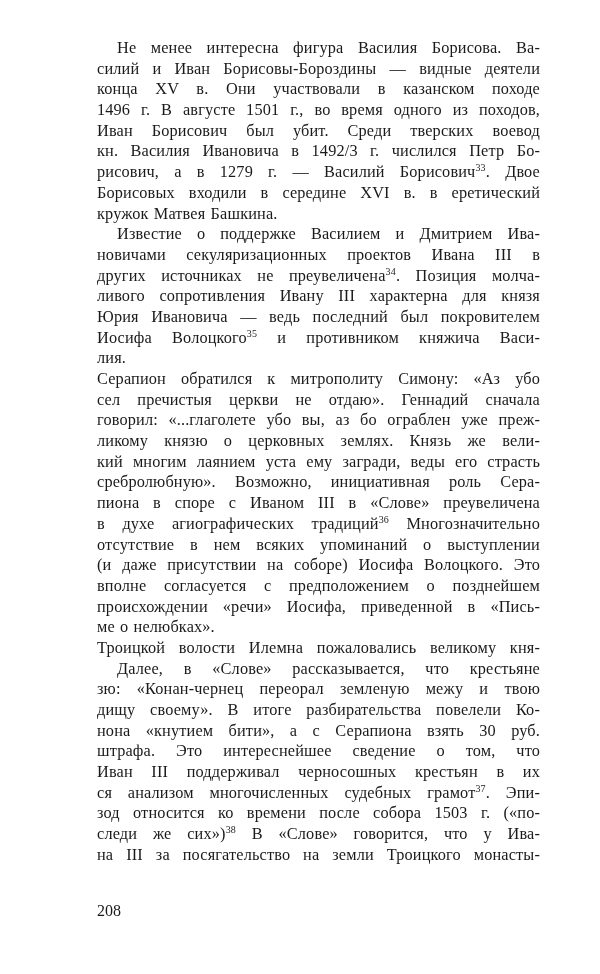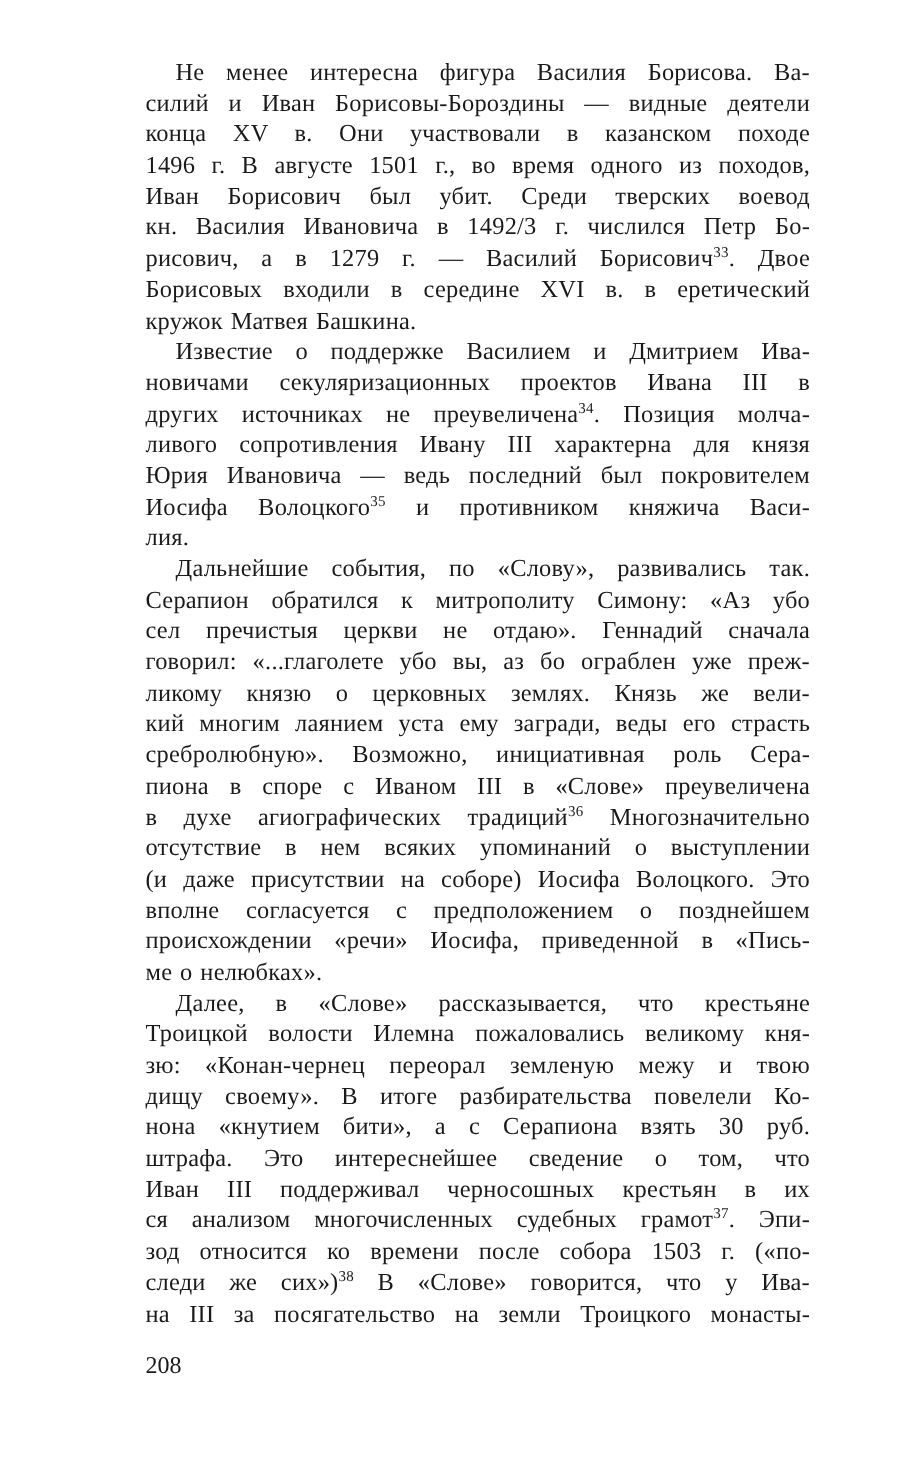--- a/index.html
+++ b/index.html
@@ -64,36 +64,35 @@
     <div class="line"><span>рисович, а в 1279 г. — Василий Борисович</span><sup>33</sup><span>. Двое</span></div>
     <div class="line"><span>Борисовых входили в середине XVI в. в еретический</span></div>
     <div class="line last"><span>кружок Матвея Башкина.</span></div>
     <div class="line indent"><span>Известие о поддержке Василием и Дмитрием Ива-</span></div>
     <div class="line"><span>новичами секуляризационных проектов Ивана III в</span></div>
     <div class="line"><span>других источниках не преувеличена</span><sup>34</sup><span>. Позиция молча-</span></div>
     <div class="line"><span>ливого сопротивления Ивану III характерна для князя</span></div>
     <div class="line"><span>Юрия Ивановича — ведь последний был покровителем</span></div>
     <div class="line"><span>Иосифа Волоцкого</span><sup>35</sup><span> и противником княжича Васи-</span></div>
     <div class="line last"><span>лия.</span></div>
-    <div class="line indent"><span>Дальнейшие события, по «Слову», развивались так.</span></div>
     <div class="line"><span>Серапион обратился к митрополиту Симону: «Аз убо</span></div>
     <div class="line"><span>сел пречистыя церкви не отдаю». Геннадий сначала</span></div>
     <div class="line"><span>говорил: «...глаголете убо вы, аз бо ограблен уже преж-</span></div>
     <div class="line"><span>ликому князю о церковных землях. Князь же вели-</span></div>
     <div class="line"><span>кий многим лаянием уста ему загради, веды его страсть</span></div>
     <div class="line"><span>сребролюбную». Возможно, инициативная роль Сера-</span></div>
     <div class="line"><span>пиона в споре с Иваном III в «Слове» преувеличена</span></div>
     <div class="line"><span>в духе агиографических традиций</span><sup>36</sup><span> Многозначительно</span></div>
     <div class="line"><span>отсутствие в нем всяких упоминаний о выступлении</span></div>
     <div class="line"><span>(и даже присутствии на соборе) Иосифа Волоцкого. Это</span></div>
     <div class="line"><span>вполне согласуется с предположением о позднейшем</span></div>
     <div class="line"><span>происхождении «речи» Иосифа, приведенной в «Пись-</span></div>
     <div class="line last"><span>ме о нелюбках».</span></div>
+    <div class="line"><span>Троицкой волости Илемна пожаловались великому кня-</span></div>
     <div class="line indent"><span>Далее, в «Слове» рассказывается, что крестьяне</span></div>
-    <div class="line"><span>Троицкой волости Илемна пожаловались великому кня-</span></div>
     <div class="line"><span>зю: «Конан-чернец переорал земленую межу и твою</span></div>
     <div class="line"><span>дищу своему». В итоге разбирательства повелели Ко-</span></div>
     <div class="line"><span>нона «кнутием бити», а с Серапиона взять 30 руб.</span></div>
     <div class="line"><span>штрафа. Это интереснейшее сведение о том, что</span></div>
     <div class="line"><span>Иван III поддерживал черносошных крестьян в их</span></div>
     <div class="line"><span>ся анализом многочисленных судебных грамот</span><sup>37</sup><span>. Эпи-</span></div>
     <div class="line"><span>зод относится ко времени после собора 1503 г. («по-</span></div>
     <div class="line"><span>следи же сих»)</span><sup>38</sup><span> В «Слове» говорится, что у Ива-</span></div>
     <div class="line"><span>на III за посягательство на земли Троицкого монасты-</span></div>
   </div>

